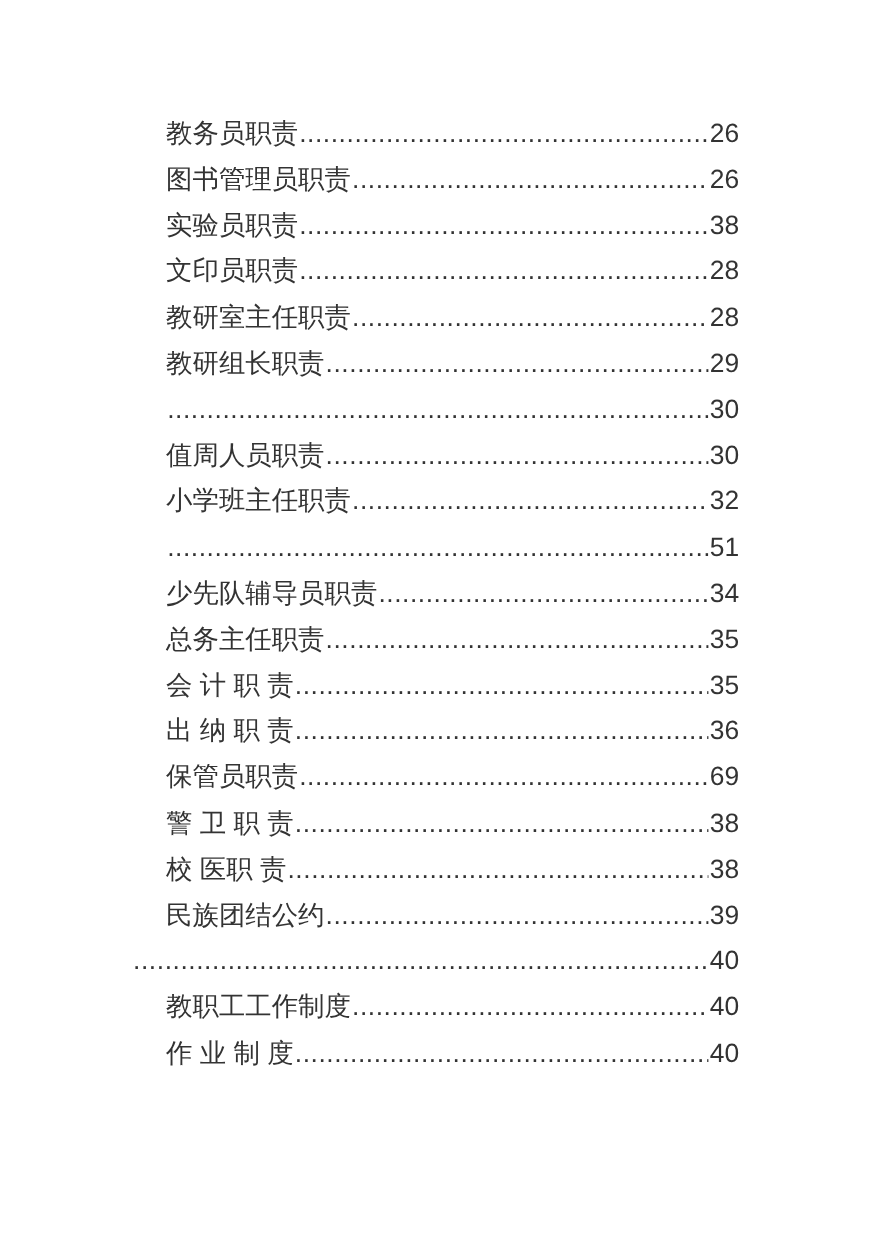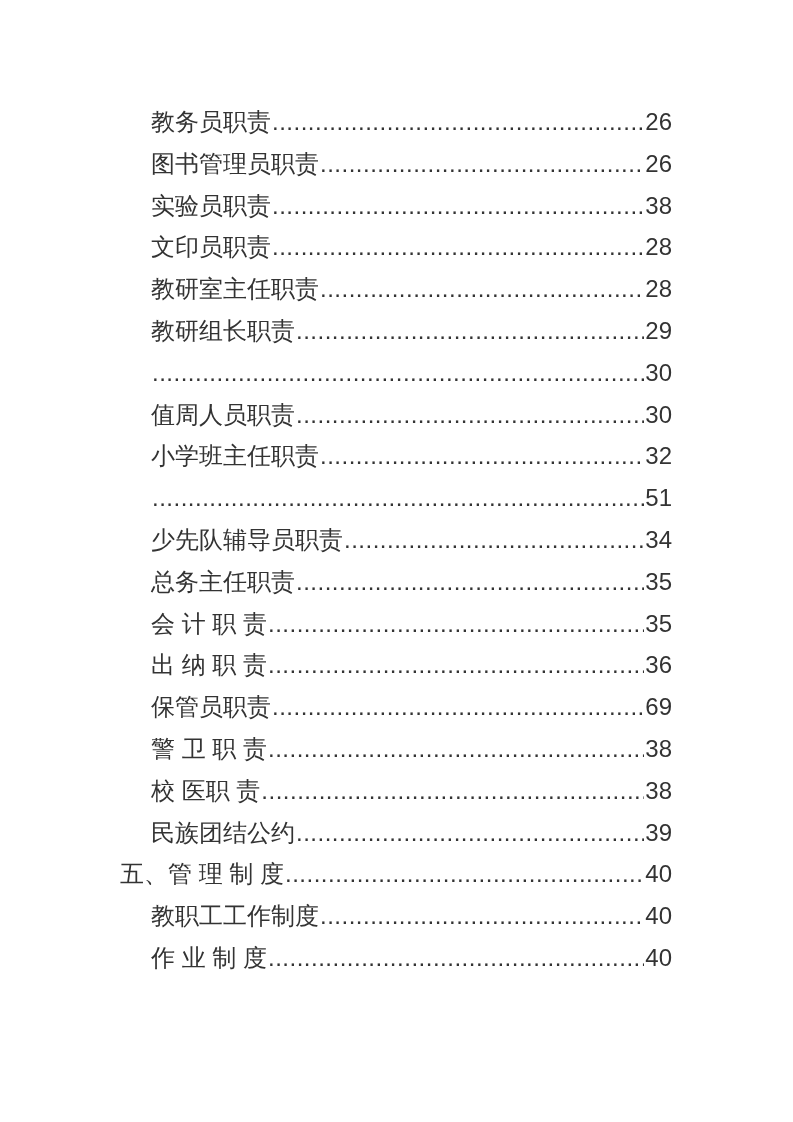--- a/index.html
+++ b/index.html
@@ -141,21 +141,20 @@
     <span class="toc-label">校 医职 责</span>
     <span class="toc-dots"></span>
     <span class="toc-page">38</span>
   </div>
       <div class="toc-row level-2">
     <span class="toc-label">民族团结公约</span>
     <span class="toc-dots"></span>
     <span class="toc-page">39</span>
   </div>
       <div class="toc-row level-1">
-    <span class="toc-label">五、管 理 制 度</span>
     <span class="toc-dots"></span>
     <span class="toc-page">40</span>
   </div>
       <div class="toc-row level-2">
     <span class="toc-label">教职工工作制度</span>
     <span class="toc-dots"></span>
     <span class="toc-page">40</span>
   </div>
       <div class="toc-row level-2">
     <span class="toc-label">作 业 制 度</span>

